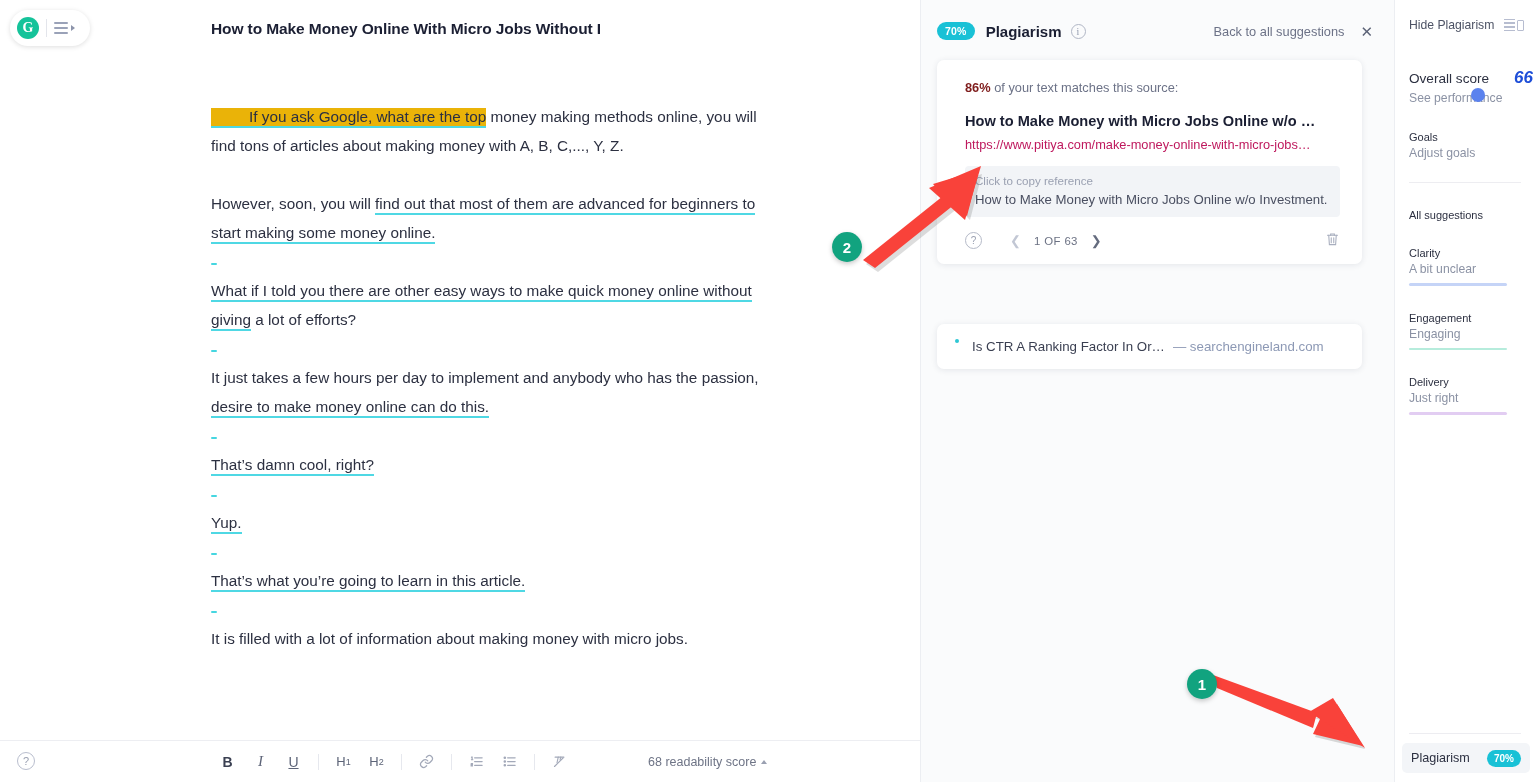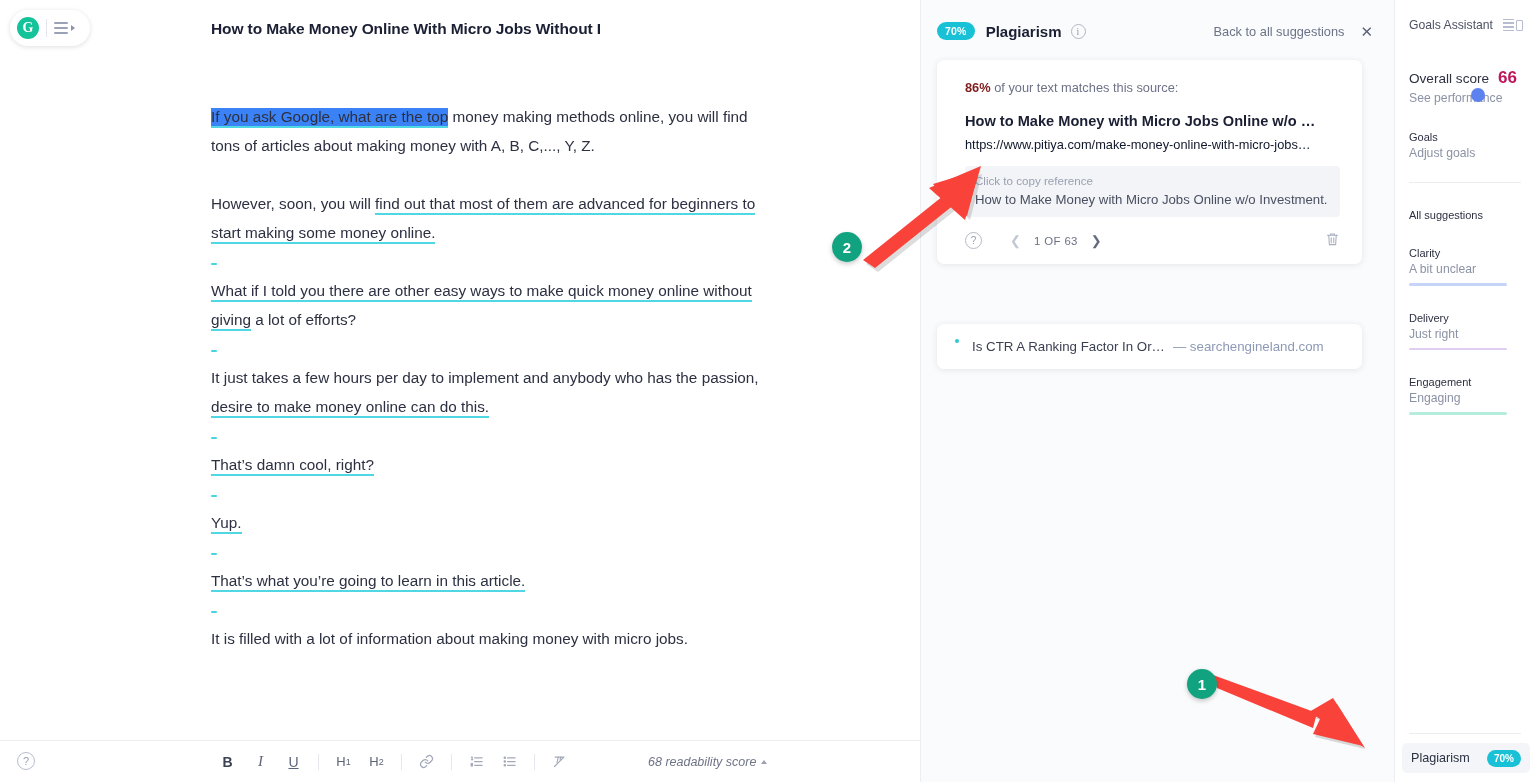--- a/index.html
+++ b/index.html
@@ -61,23 +61,24 @@
   .para { margin-bottom: 29px; position: relative; }
   .para.tick::before {
     content: ""; position: absolute; left: 0; top: -13px;
     width: 6px; height: 2px; background: #46d6e0; border-radius: 1px;
   }
   .u {
     border-bottom: 2px solid #4fd8e4;
     padding-bottom: 1px;
   }
   .hl {
-    background: #3b82f6;
+    background: #eab308;
     border-bottom: 2px solid #4fd8e4;
     padding-bottom: 1px;
+    padding-left: 38px;
   }
 
   
   .toolbar {
     position: absolute; left: 0; bottom: 0;
     width: 920px; height: 42px;
     background: #fff;
     border-top: 1px solid #edeef2;
     display: flex; align-items: center;
     padding-left: 211px;
@@ -90,21 +91,21 @@
   .tb-btn.b { font-weight: 700; color: #3b4052; }
   .tb-btn.i { font-style: italic; font-family: "Liberation Serif", serif; font-size: 15px; }
   .tb-btn.un { text-decoration: underline; }
   .tb-btn.h { font-size: 13px; }
   .tb-btn.h sub { font-size: 9px; }
   .tb-sep { width: 1px; height: 16px; background: #e6e8ee; margin: 0 8px; }
   .tb-grey { color: #a3a9b9; }
   .readability {
     margin-left: 72px;
     font-size: 12.5px; color: #6e7486;
-    display: flex; align-items: center; gap: 5px; font-style: italic;
+    display: flex; align-items: center; gap: 5px;
   }
   .up-caret {
     width: 0; height: 0;
     border-left: 3.5px solid transparent;
     border-right: 3.5px solid transparent;
     border-bottom: 4.5px solid #9aa0b1;
   }
   .help-fab {
     position: absolute; left: 17px; bottom: 12px;
     width: 18px; height: 18px; border-radius: 50%;
@@ -150,21 +151,21 @@
     padding: 20px 22px 14px 28px;
   }
   .match-line { font-size: 12.8px; color: #6c7287; }
   .match-line b { color: #7f1d1d; font-weight: 700; }
   .src-title {
     margin-top: 18px;
     font-size: 14.6px; font-weight: 700; color: #1b1f33;
     white-space: nowrap; overflow: hidden;
   }
   .src-url {
-    margin-top: 8px; font-size: 12.8px; color: #0f172a;
+    margin-top: 8px; font-size: 12.8px; color: #be185d;
     white-space: nowrap; overflow: hidden;
   }
   .ref-box {
     margin-top: 14px; background: #f2f4f7;
     border-radius: 4px; padding: 8px 10px 10px 10px;
   }
   .ref-label { font-size: 11.6px; color: #9aa0b1; }
   .ref-text {
     margin-top: 5px; font-size: 13.2px; color: #4a4f61;
     white-space: nowrap; overflow: hidden;
@@ -209,21 +210,21 @@
   .panel-ic { margin-left: 10px; display: flex; align-items: center; gap: 2px; }
   .panel-ic .lns { display: flex; flex-direction: column; gap: 2px; }
   .panel-ic .lns i { display: block; width: 11px; height: 1.7px; background: #b7bdd0; }
   .panel-ic .bx { width: 7px; height: 11px; border: 1.7px solid #b7bdd0; border-radius: 1px; }
 
   .score-row {
     margin-top: 36px; display: flex; align-items: baseline;
     position: relative;
   }
   .score-label { font-size: 13.6px; color: #2c3041; }
-  .score-val { font-size: 17px; font-weight: 700; color: #be185d; margin-left: 9px; }
+  .score-val { font-size: 17px; font-weight: 700; color: #1d4ed8; margin-left: 25px; font-style: italic; }
   .blue-dot {
     position: absolute; left: 62px; top: 20px;
     width: 14px; height: 14px; border-radius: 50%;
     background: #5b82ee;
   }
   .see-perf { margin-top: 3px; font-size: 12.2px; color: #8b92a4; }
 
   .sec { margin-top: 26px; }
   .sec-hr { width: 112px; height: 1px; background: #ededf1; margin: 22px 0 0 0; }
   .sec-title { font-size: 11px; color: #2c3041; }
@@ -389,21 +390,21 @@
     <div class="card mini-card mc1">
       <span class="dot"></span>
       <span class="mc-text">Is CTR A Ranking Factor In Or…</span>
       <span class="mc-src">— searchengineland.com</span>
     </div>
 
   </div>
 
   <div class="side-col">
     <div class="side-top">
-      <span class="hide-assist">Goals Assistant</span>
+      <span class="hide-assist">Hide Plagiarism</span>
       <span class="panel-ic">
         <span class="lns">
             <i></i>
             <i></i>
             <i></i>
             <i></i>
           </span>
         <span class="bx"></span>
       </span>
     </div>
@@ -427,29 +428,29 @@
     </div>
 
 
     <div class="sec">
       <div class="sec-title">Clarity</div>
       <div class="sec-sub">A bit unclear</div>
       <div class="sec-bar" style="background:#c5d4f7"></div>
     </div>
 
     <div class="sec">
+      <div class="sec-title">Engagement</div>
+      <div class="sec-sub">Engaging</div>
+      <div class="sec-bar" style="background:#b6ecdc"></div>
+    </div>
+
+    <div class="sec">
       <div class="sec-title">Delivery</div>
       <div class="sec-sub">Just right</div>
       <div class="sec-bar" style="background:#e2cdf2"></div>
-    </div>
-
-    <div class="sec">
-      <div class="sec-title">Engagement</div>
-      <div class="sec-sub">Engaging</div>
-      <div class="sec-bar" style="background:#b6ecdc"></div>
     </div>
 
     <div class="footer-hr"></div>
 
     <div class="plag-footer">
       <span class="lbl">Plagiarism</span>
       <span class="chip">70%</span>
     </div>
   </div>
 

